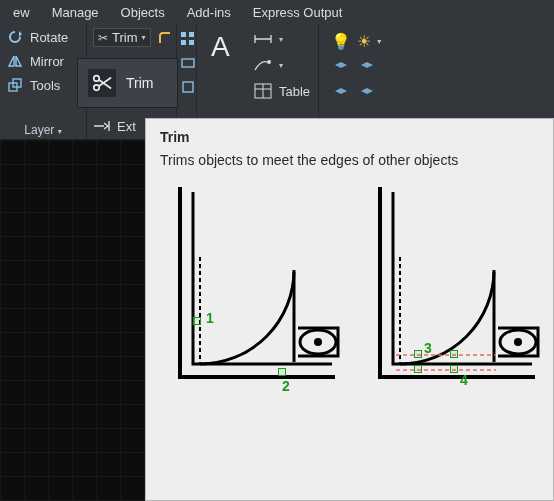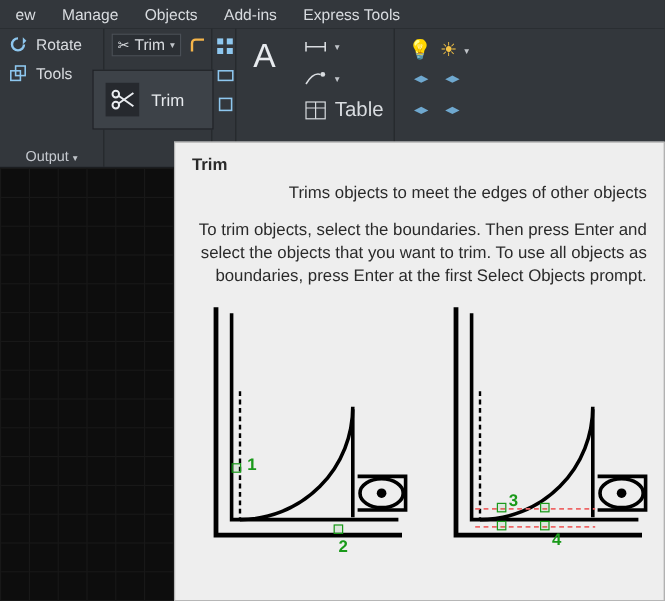--- a/index.html
+++ b/index.html
@@ -25,85 +25,102 @@
   .ann-grid { display: flex; }
   .ann-left { display: flex; flex-direction: column; align-items: center; padding: 4px 10px 2px 10px; gap: 4px; }
   .ann-right { display: flex; flex-direction: column; gap: 8px; padding: 6px 8px 0 4px; }
   .mini { width: 20px; height: 18px; display: flex; align-items: center; justify-content: center; }
 
   .flyout { position: absolute; left: 77px; top: 58px; background: #3d4248; border: 1px solid #1e2125; padding: 10px 24px 10px 10px; display: flex; align-items: center; gap: 10px; color: #e8ebef; font-size: 14px; }
   .scissor-lg { width: 28px; height: 28px; background: #26292e; display: flex; align-items: center; justify-content: center; color: #e8ebef; }
 
   .tooltip { position: absolute; left: 145px; top: 118px; width: 409px; height: 383px; background: #eeeeee; color: #2a2a2a; padding: 10px 14px; font-size: 14px; border: 1px solid #b6b6b6; }
   .tooltip h4 { font-size: 14px; font-weight: 600; margin-bottom: 6px; }
-  .tooltip p { margin-bottom: 12px; line-height: 1.35; text-align: right; }
+  .tooltip p { margin-bottom: 12px; line-height: 1.35; }
   .diagrams { display: flex; gap: 20px; margin-top: 6px; }
   .diag { position: relative; width: 180px; height: 210px; }
   .num { position: absolute; color: #1a9a1a; font-weight: 700; font-size: 14px; }
   .pick { position: absolute; width: 8px; height: 8px; border: 1px solid #1a9a1a; background: rgba(26,154,26,.08); }
 
   .canvas { position: absolute; left: 0; top: 140px; width: 145px; height: 361px; background: #0d0d0d; }
   .gridline { position: absolute; background: #181818; }
 
   .light-row { display:flex; gap:6px; align-items:center; padding:4px 6px; }
 </style>
 </head>
 <body>
 
 <div class="menubar">
   <span>ew</span>
   <span>Manage</span>
   <span>Objects</span>
   <span>Add-ins</span>
-  <span>Express Tools</span>
+  <span>Express Output</span>
 </div>
 
 <div class="ribbon">
   <div class="panel" style="width:87px">
     <div class="rows">
       <div class="row">
         <span class="icon-slot">
           <svg width="16" height="16" viewBox="0 0 16 16">
               <path d="M8 2a6 6 0 1 0 6 6h-2a4 4 0 1 1-4-4V2z" fill="#8ec7ef"></path>
               <path d="M12 2l3 3-3 3V2z" fill="#8ec7ef"></path>
             </svg>
         </span>
         <span class="lbl">Rotate</span>
       </div>
       <div class="row">
         <span class="icon-slot">
           <svg width="16" height="16" viewBox="0 0 16 16">
+              <path d="M2 13L7 3v10H2zM9 3l5 10H9V3z" fill="none" stroke="#8ec7ef" stroke-width="1.4"></path>
+            </svg>
+        </span>
+        <span class="lbl">Mirror</span>
+      </div>
+      <div class="row">
+        <span class="icon-slot">
+          <svg width="16" height="16" viewBox="0 0 16 16">
               <rect x="2" y="6" width="8" height="8" fill="none" stroke="#8ec7ef" stroke-width="1.3"></rect>
               <rect x="6" y="2" width="8" height="8" fill="none" stroke="#8ec7ef" stroke-width="1.3"></rect>
             </svg>
         </span>
         <span class="lbl">Tools</span>
       </div>
     </div>
     <div class="title">
-      <span>Output</span> <span class="dd-arrow">▾</span>
+      <span>Layer</span> <span class="dd-arrow">▾</span>
     </div>
   </div>
 
   <div class="panel" style="width:90px">
     <div class="rows">
       <div class="row">
         <span class="iconbox">
           <span style="font-size:12px">✂</span>
           <span class="lbl">Trim</span>
           <span class="dd-arrow">▾</span>
         </span>
         <span class="icon-slot">
           <svg width="16" height="16">
               <path d="M3 13V6a3 3 0 0 1 3-3h7" stroke="#f5b54a" stroke-width="2" fill="none"></path>
             </svg>
         </span>
       </div>
       <div class="row" style="height:20px"></div>
       <div class="row" style="height:20px"></div>
+    </div>
+    <div class="row" style="padding-bottom:2px">
+      <span class="icon-slot">
+        <svg width="18" height="12">
+            <path d="M1 6h10M11 3l4 3-4 3" stroke="#d9dce0" stroke-width="1.4" fill="none"></path>
+            <path d="M16 1v10" stroke="#d9dce0" stroke-width="1.4"></path>
+          </svg>
+      </span>
+      <span class="lbl">Ext</span>
     </div>
   </div>
 
   <div class="panel" style="width:20px;padding:6px 2px">
     <div class="rows">
       <span class="icon-slot">
         <svg width="16" height="16">
             <rect x="1" y="1" width="5" height="5" fill="#8ec7ef"></rect>
             <rect x="9" y="1" width="5" height="5" fill="#8ec7ef"></rect>
             <rect x="1" y="9" width="5" height="5" fill="#8ec7ef"></rect>
@@ -150,21 +167,21 @@
           </span>
         <span class="dd-arrow">▾</span>
       </div>
       <div class="row">
         <span class="mini">
             <svg width="18" height="16">
               <rect x="1" y="1" width="16" height="14" fill="none" stroke="#d9dce0"></rect>
               <path d="M1 6h16M9 1v14" stroke="#d9dce0"></path>
             </svg>
           </span>
-        <span class="lbl" style="font-size:17px;color:#d9dce0">Table</span>
+        <span class="lbl" style="font-size:13px;color:#d9dce0">Table</span>
       </div>
     </div>
   </div>
 
 
   <div style="padding:4px 6px">
     <div class="light-row">
       <span style="color:#f6c445">💡</span>
       <span style="color:#f6c445">☀</span>
       <span class="dd-arrow">▾</span>
@@ -230,21 +247,20 @@
         <circle cx="6" cy="17" r="3" fill="none" stroke="#e8ebef" stroke-width="1.8"></circle>
         <path d="M8.5 8.5L22 18M8.5 15.5L22 6" stroke="#e8ebef" stroke-width="1.8"></path>
       </svg>
   </div>
   <span>Trim</span>
 </div>
 
 <div class="tooltip">
   <h4>Trim</h4>
   <p>Trims objects to meet the edges of other objects</p>
-  <p>To trim objects, select the boundaries. Then press Enter and select the objects that you want to trim. To use all objects as boundaries, press Enter at the first Select Objects prompt.</p>
   <div class="diagrams">
     <div class="diag">
       <svg width="180" height="210" viewBox="0 0 180 210">
         <path d="M20 5 V195 H175" stroke="#000" stroke-width="4" fill="none"></path>
         <path d="M33 10 V182 H172" stroke="#000" stroke-width="3" fill="none"></path>
         <path d="M40 75 V182" stroke="#000" stroke-width="2" stroke-dasharray="4 3"></path>
         <path d="M40 182 A94 94 0 0 0 134 88" stroke="#000" stroke-width="3" fill="none"></path>
         <path d="M134 90 V180" stroke="#000" stroke-width="3"></path>
         <ellipse cx="158" cy="160" rx="18" ry="12" fill="none" stroke="#000" stroke-width="3"></ellipse>
         <circle cx="158" cy="160" r="4" fill="#000"></circle>

